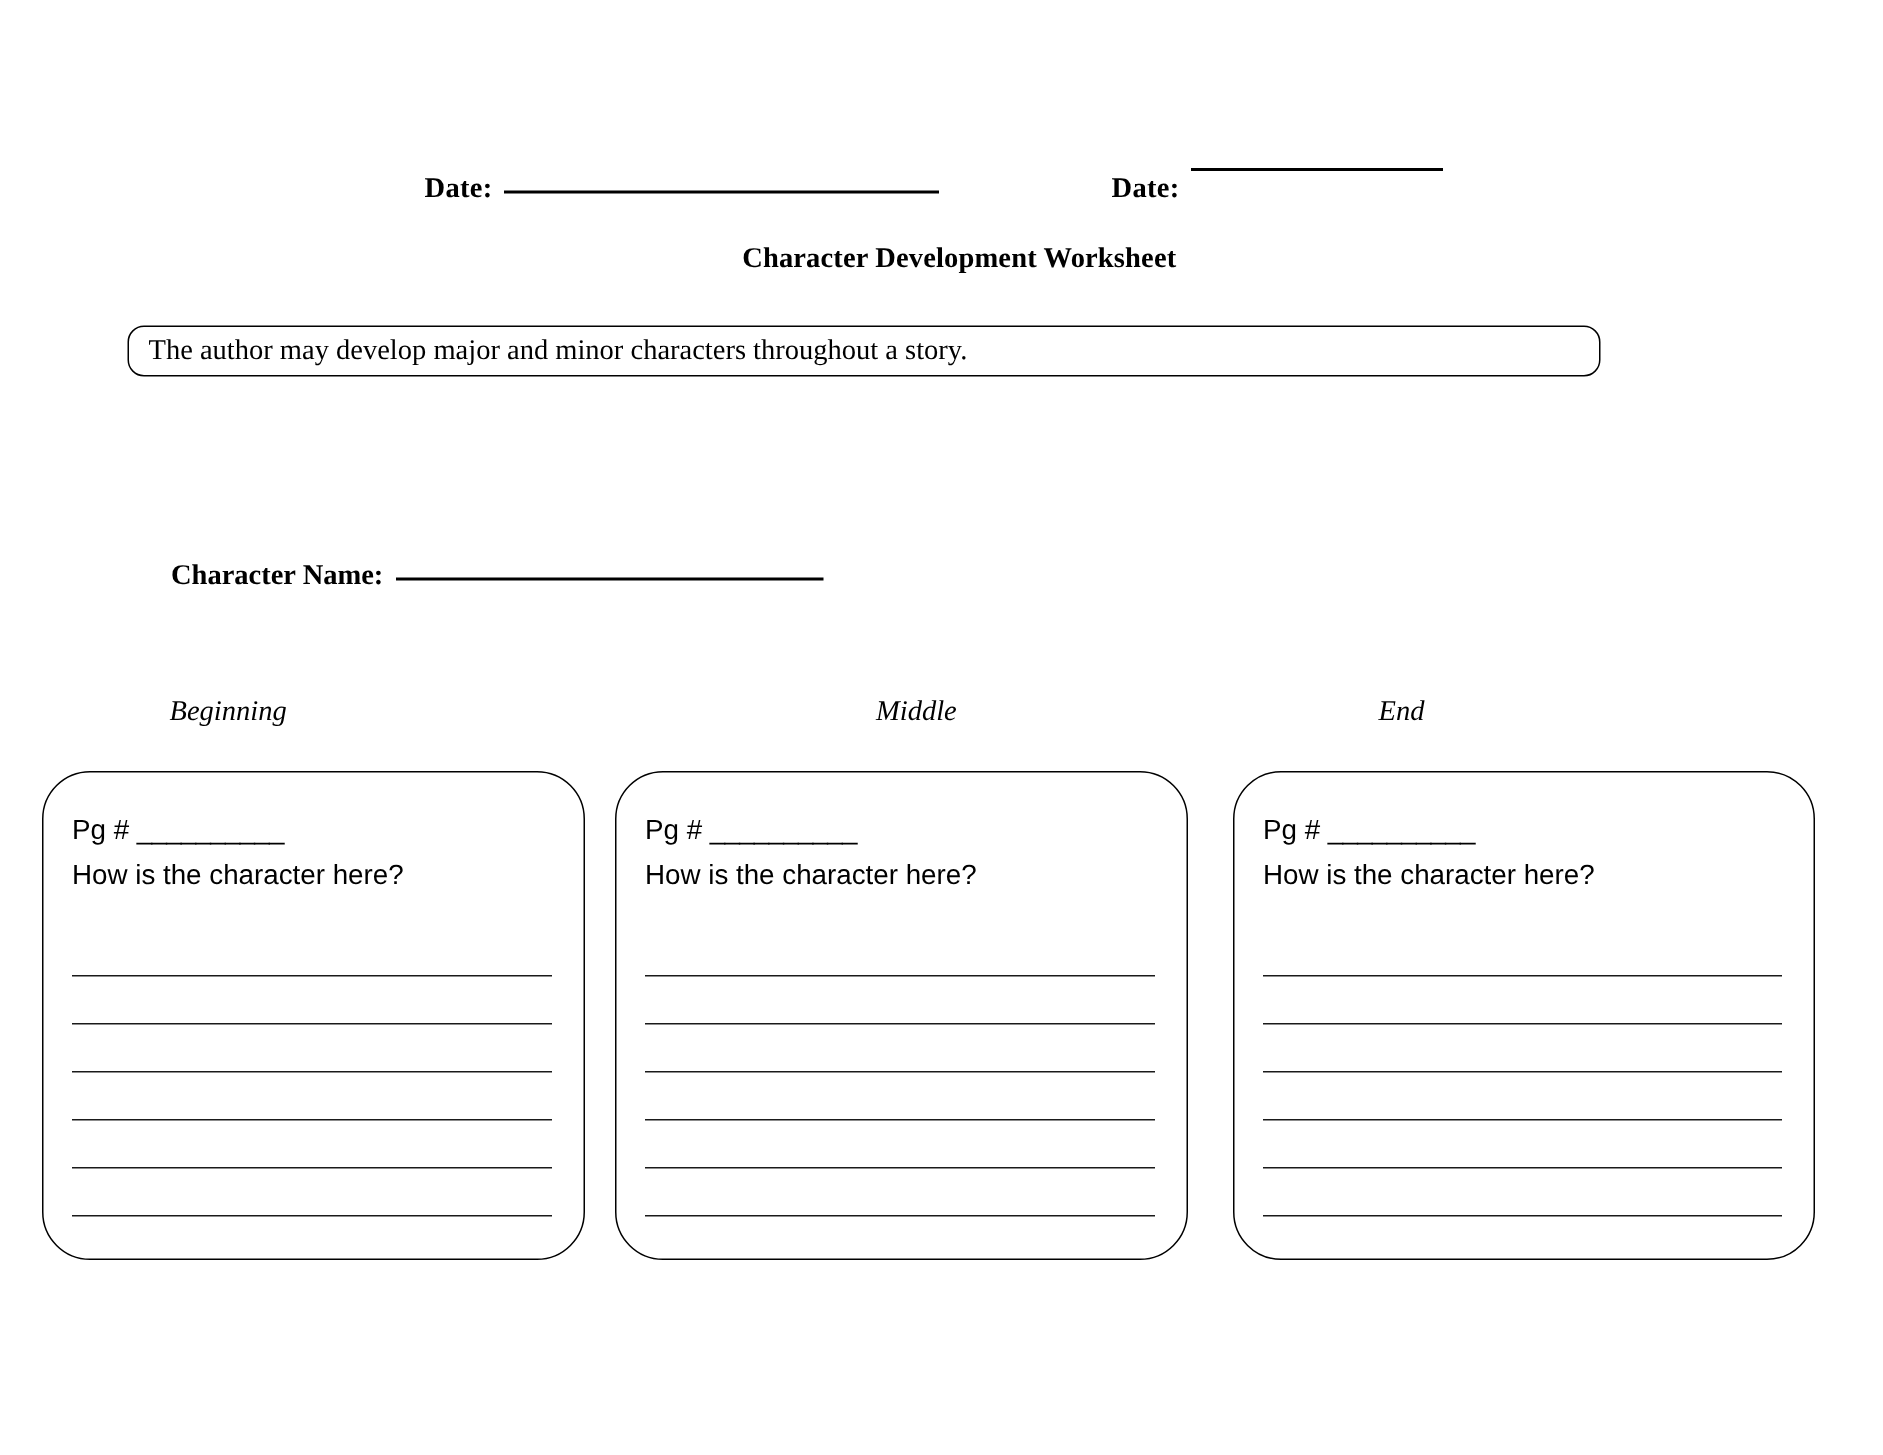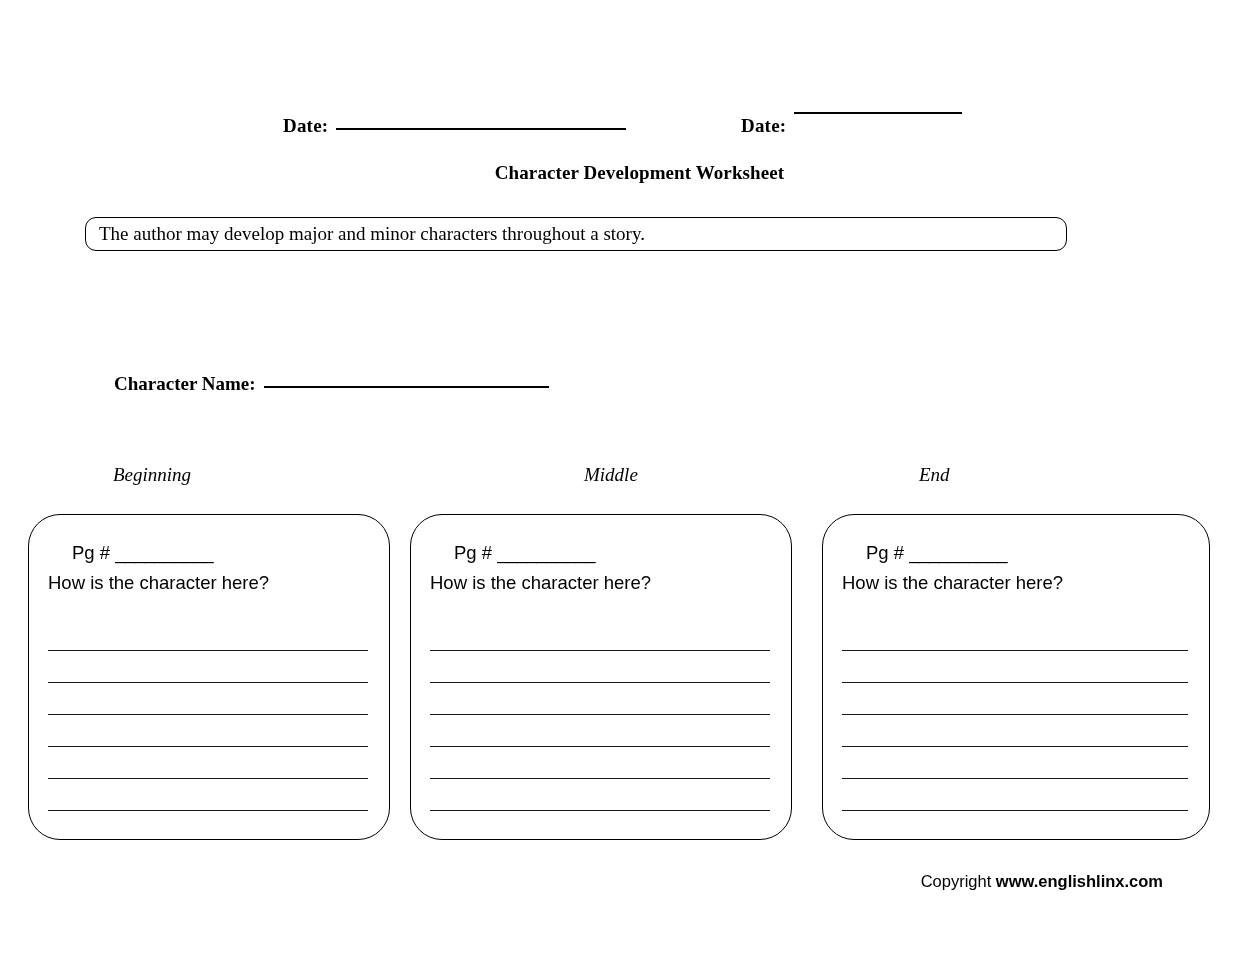--- a/index.html
+++ b/index.html
@@ -155,21 +155,20 @@
   .box-head {
     font-family: "Liberation Sans", sans-serif;
     font-size: 18.5px;
     line-height: 30px;
     padding-left: 19px;
     padding-top: 23px;
     white-space: nowrap;
   }
   .pg-line {
     display: block;
-    margin-left: 24px;
   }
   .pg-blank {
     letter-spacing: -0.5px;
   }
   .q-line {
     display: block;
   }
 
   .rule-stack {
     position: absolute;
@@ -264,15 +263,14 @@
     <div class="rule-stack">
       <div class="write-rule"></div>
       <div class="write-rule"></div>
       <div class="write-rule"></div>
       <div class="write-rule"></div>
       <div class="write-rule"></div>
       <div class="write-rule"></div>
     </div>
   </div>
 
-  <div class="copyright"><span>Copyright </span><span class="copyright-site">www.englishlinx.com</span></div>
 
 </div>
 
 </body></html>

